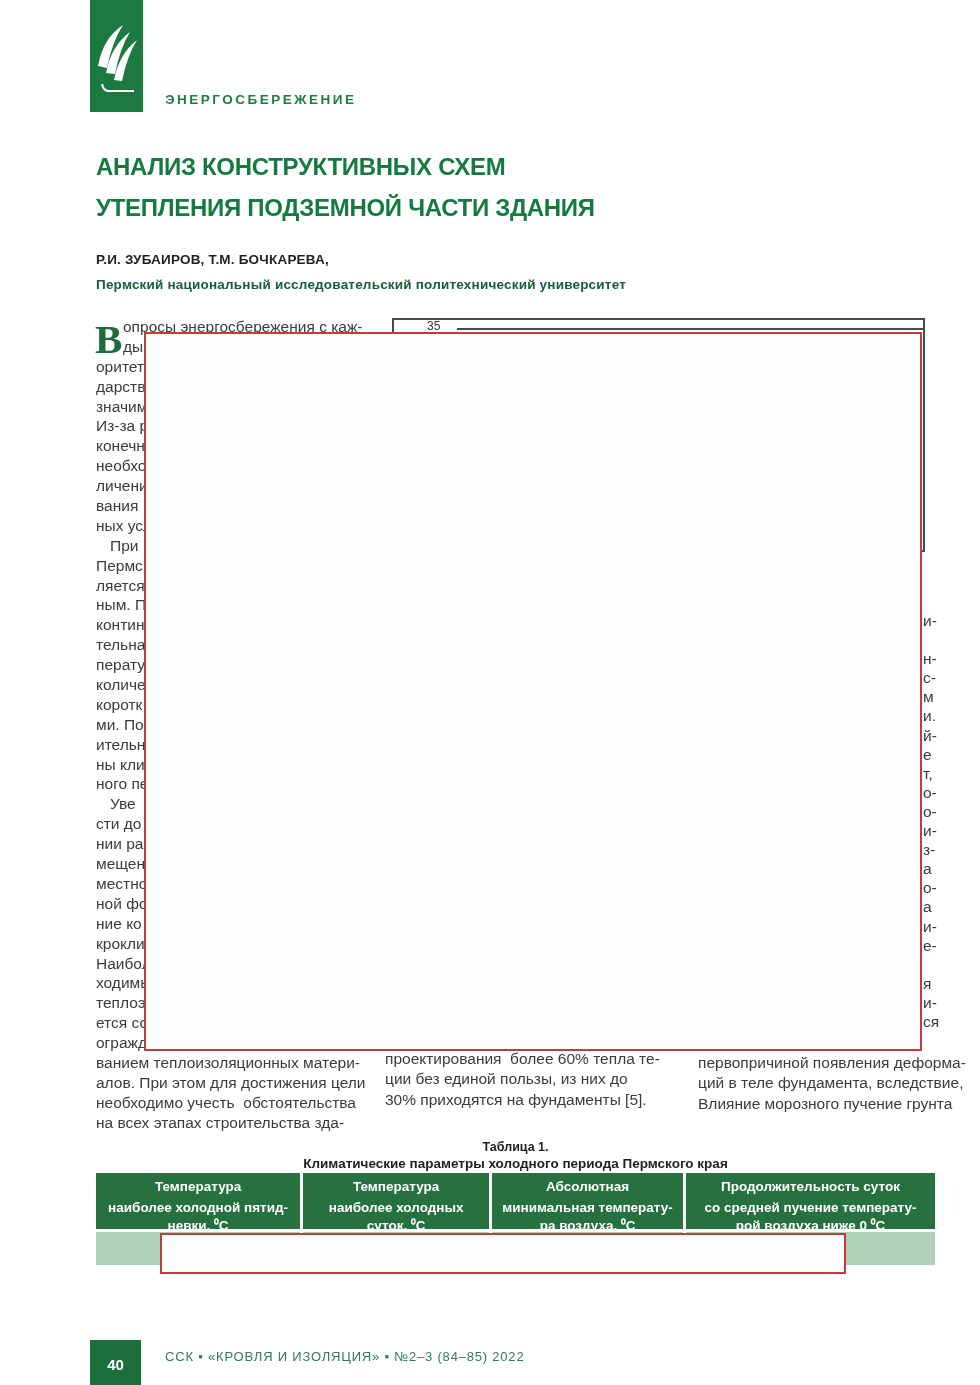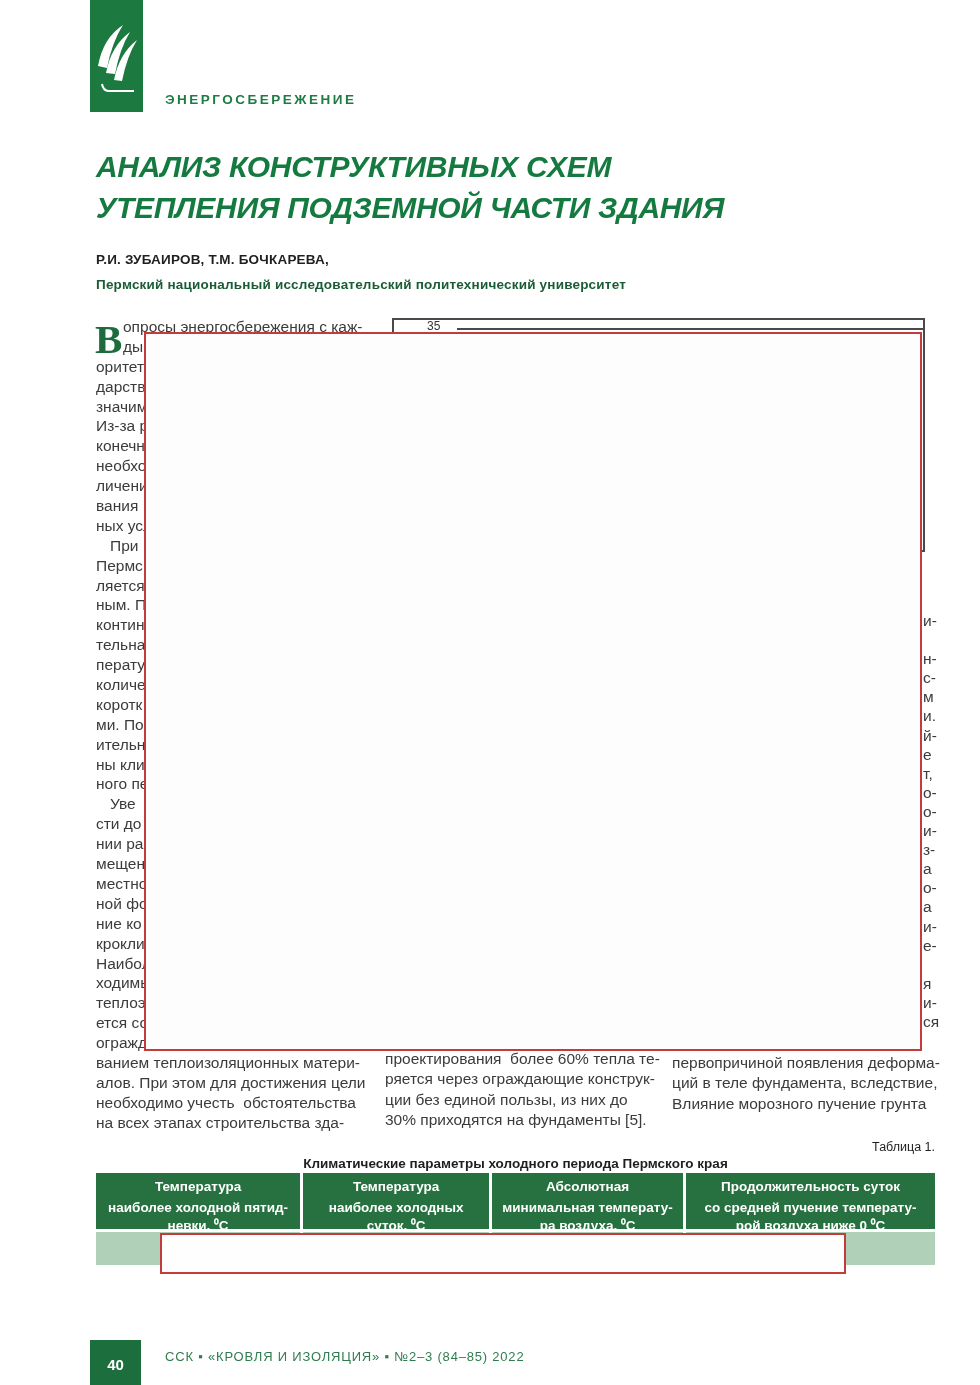--- a/index.html
+++ b/index.html
@@ -7,52 +7,52 @@
         font-family:"Liberation Sans",sans-serif;color:#3b3b3b;}
   .abs{position:absolute;}
 
   
   .logo{left:90px;top:0;width:53px;height:112px;}
 
   
   .section-label{left:165px;top:92px;font-size:13.5px;font-weight:bold;letter-spacing:2.5px;color:#1e7b43;}
 
   
-  .title{left:96px;top:146px;width:820px;font-size:30px;line-height:41px;font-weight:bold;
-         letter-spacing:-0.3px;color:#157a40;font-style:italic;}
+  .title{left:96px;top:146px;width:820px;font-size:24px;line-height:41px;font-weight:bold;
+         letter-spacing:-0.3px;color:#157a40;}
   .authors{left:96px;top:252px;font-size:13.5px;font-weight:bold;color:#1f1f1f;letter-spacing:0.2px;}
   .affiliation{left:96px;top:277px;font-size:13.5px;font-weight:bold;color:#1a5c35;letter-spacing:0.2px;}
 
   
   .col1{left:96px;top:318px;width:276px;font-size:15.5px;}
   .col1 .ln{height:19.9px;white-space:pre;overflow:visible;}
   .col1 .ln.dc{padding-left:27px;}
   .col1 .ln.ind{padding-left:14px;}
   .dropcap{left:95px;top:319px;font-family:"Liberation Serif",serif;font-size:41px;line-height:40px;
            font-weight:bold;color:#1e6b3e;}
   .col2{left:385px;top:1050px;width:272px;font-size:15.5px;}
   .col2 .ln{height:20.4px;white-space:pre;}
   .col3{left:672px;top:1054px;width:272px;font-size:15.5px;}
-  .col3 .ln{height:20.4px;white-space:pre;}
+  .col3 .ln{height:20.4px;white-space:pre;margin-left:26px;}
   .rfrag{left:923px;top:612px;width:22px;font-size:15.5px;}
   .rfrag .ln{height:19.1px;white-space:pre;}
 
   
   .chart-frame{left:392px;top:318px;width:533px;height:234px;border:2px solid #4a4a4a;box-sizing:border-box;background:#fff;}
   .chart-tick{left:427px;top:319px;font-size:12px;color:#333;}
   .chart-innerline{left:457px;top:328px;width:466px;height:2px;background:#4a4a4a;}
 
   
   .redact1{left:144px;top:332px;width:778px;height:719px;background:#fdfdfd;
            border:2px solid #c43b3b;box-sizing:border-box;z-index:5;}
   .redact2{left:160px;top:1233px;width:686px;height:41px;background:#fefefe;
            border:2px solid #c43b3b;box-sizing:border-box;z-index:5;}
 
   
-  .table-label{left:96px;top:1140px;width:839px;text-align:right;font-size:12.5px;font-weight:normal;color:#1f1f1f;}
+  .table-label{left:96px;top:1140px;width:839px;text-align:center;font-size:12.5px;font-weight:bold;color:#1f1f1f;}
   .table-caption{left:96px;top:1156px;width:839px;text-align:center;font-size:13.5px;font-weight:bold;color:#1f1f1f;}
   .thead-row{left:96px;top:1173px;width:839px;height:56px;display:flex;gap:3px;}
   .thead-cell{background:#26713f;color:#ffffff;font-size:13.5px;font-weight:bold;line-height:18px;
               display:flex;flex-direction:column;justify-content:flex-start;align-items:center;
               padding-top:5px;box-sizing:border-box;text-align:center;}
   .thead-cell .h1{margin-bottom:3px;}
   .tc1{flex:246 0 0;} .tc2{flex:224 0 0;} .tc3{flex:230 0 0;} .tc4{flex:300 0 0;}
   .tdata-row{left:96px;top:1232px;width:839px;height:33px;display:flex;gap:3px;}
   .tdata-cell{background:#b0d1b7;}
 
@@ -125,21 +125,20 @@
       <div class="ln">ется со</div>
       <div class="ln">огражд</div>
       <div class="ln">ванием теплоизоляционных матери-</div>
       <div class="ln">алов. При этом для достижения цели</div>
       <div class="ln">необходимо учесть  обстоятельства</div>
       <div class="ln">на всех этапах строительства зда-</div>
     </div>
 
   <div class="abs col2" id="col2-lines">
       <div class="ln">проектирования  более 60% тепла те-</div>
-      <div class="ln">ряется через ограждающие конструк-</div>
       <div class="ln">ции без единой пользы, из них до</div>
       <div class="ln">30% приходятся на фундаменты [5].</div>
     </div>
   <div class="abs col3" id="col3-lines">
       <div class="ln">первопричиной появления деформа-</div>
       <div class="ln">ций в теле фундамента, вследствие,</div>
       <div class="ln">Влияние морозного пучение грунта</div>
     </div>
 
   <div class="abs rfrag" id="right-frags">

